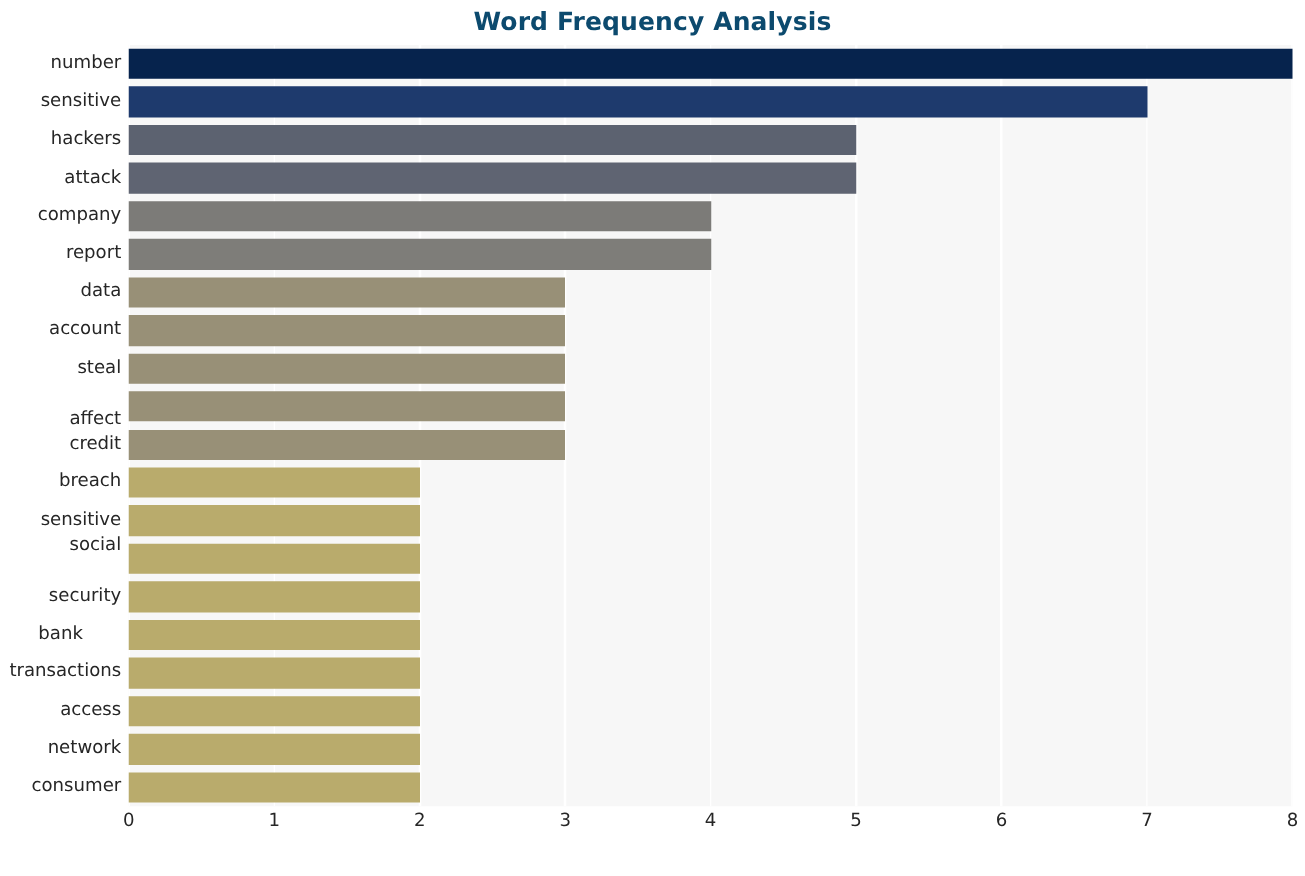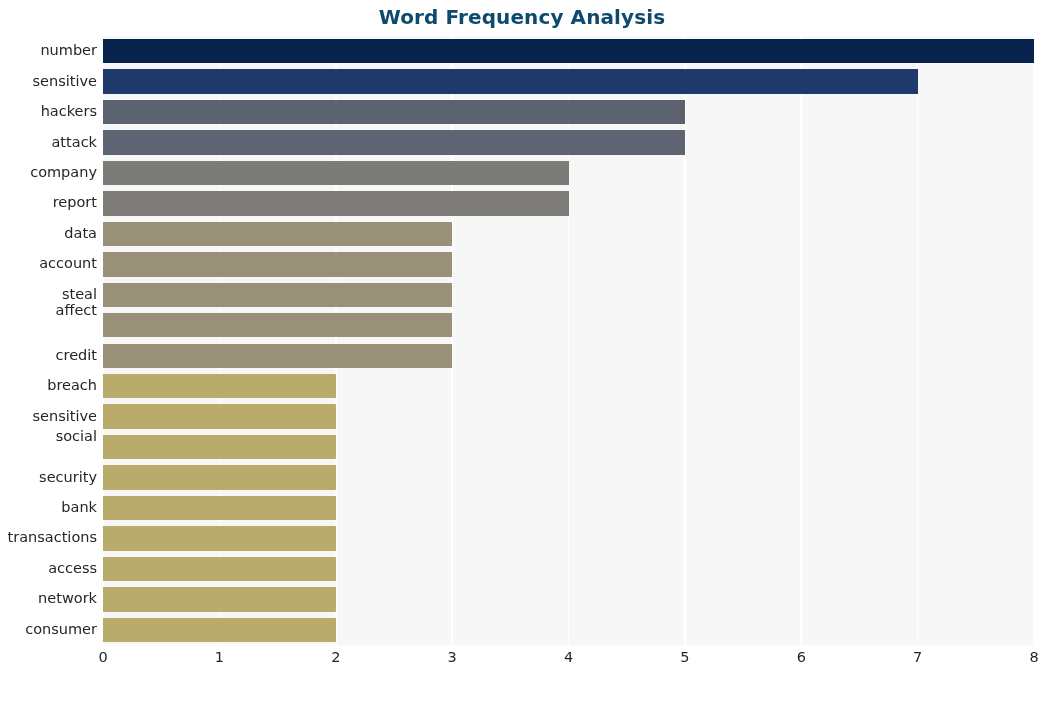--- a/index.html
+++ b/index.html
@@ -210,27 +210,27 @@
   <div id="ytick-layer">
       <div class="ytick" style="top: 6.225px;">number</div>
       <div class="ytick" style="top: 36.675px;">sensitive</div>
       <div class="ytick" style="top: 67.125px;">hackers</div>
       <div class="ytick" style="top: 97.575px;">attack</div>
       <div class="ytick" style="top: 128.025px;">company</div>
       <div class="ytick" style="top: 158.475px;">report</div>
       <div class="ytick" style="top: 188.925px;">data</div>
       <div class="ytick" style="top: 219.375px;">account</div>
       <div class="ytick" style="top: 249.825px;">steal</div>
-      <div class="ytick" style="top: 266px;">affect</div>
+      <div class="ytick" style="top: 291px;">affect</div>
       <div class="ytick" style="top: 310.725px;">credit</div>
       <div class="ytick" style="top: 341.175px;">breach</div>
       <div class="ytick" style="top: 371.625px;">sensitive</div>
       <div class="ytick" style="top: 392px;">social</div>
       <div class="ytick" style="top: 432.525px; padding-left: 40px;">security</div>
-      <div class="ytick" style="top: 462.975px;">bank</div>
+      <div class="ytick" style="top: 462.975px; text-align: center;">bank</div>
       <div class="ytick" style="top: 493.425px;">transactions</div>
       <div class="ytick" style="top: 523.875px;">access</div>
       <div class="ytick" style="top: 554.325px; margin-left: 30px;">network</div>
       <div class="ytick" style="top: 584.775px;">consumer</div>
     </div>
 
   <div id="xtick-layer">
       <div class="xtick" style="left: 103px;">0</div>
       <div class="xtick" style="left: 219.375px;">1</div>
       <div class="xtick" style="left: 335.75px;">2</div>

